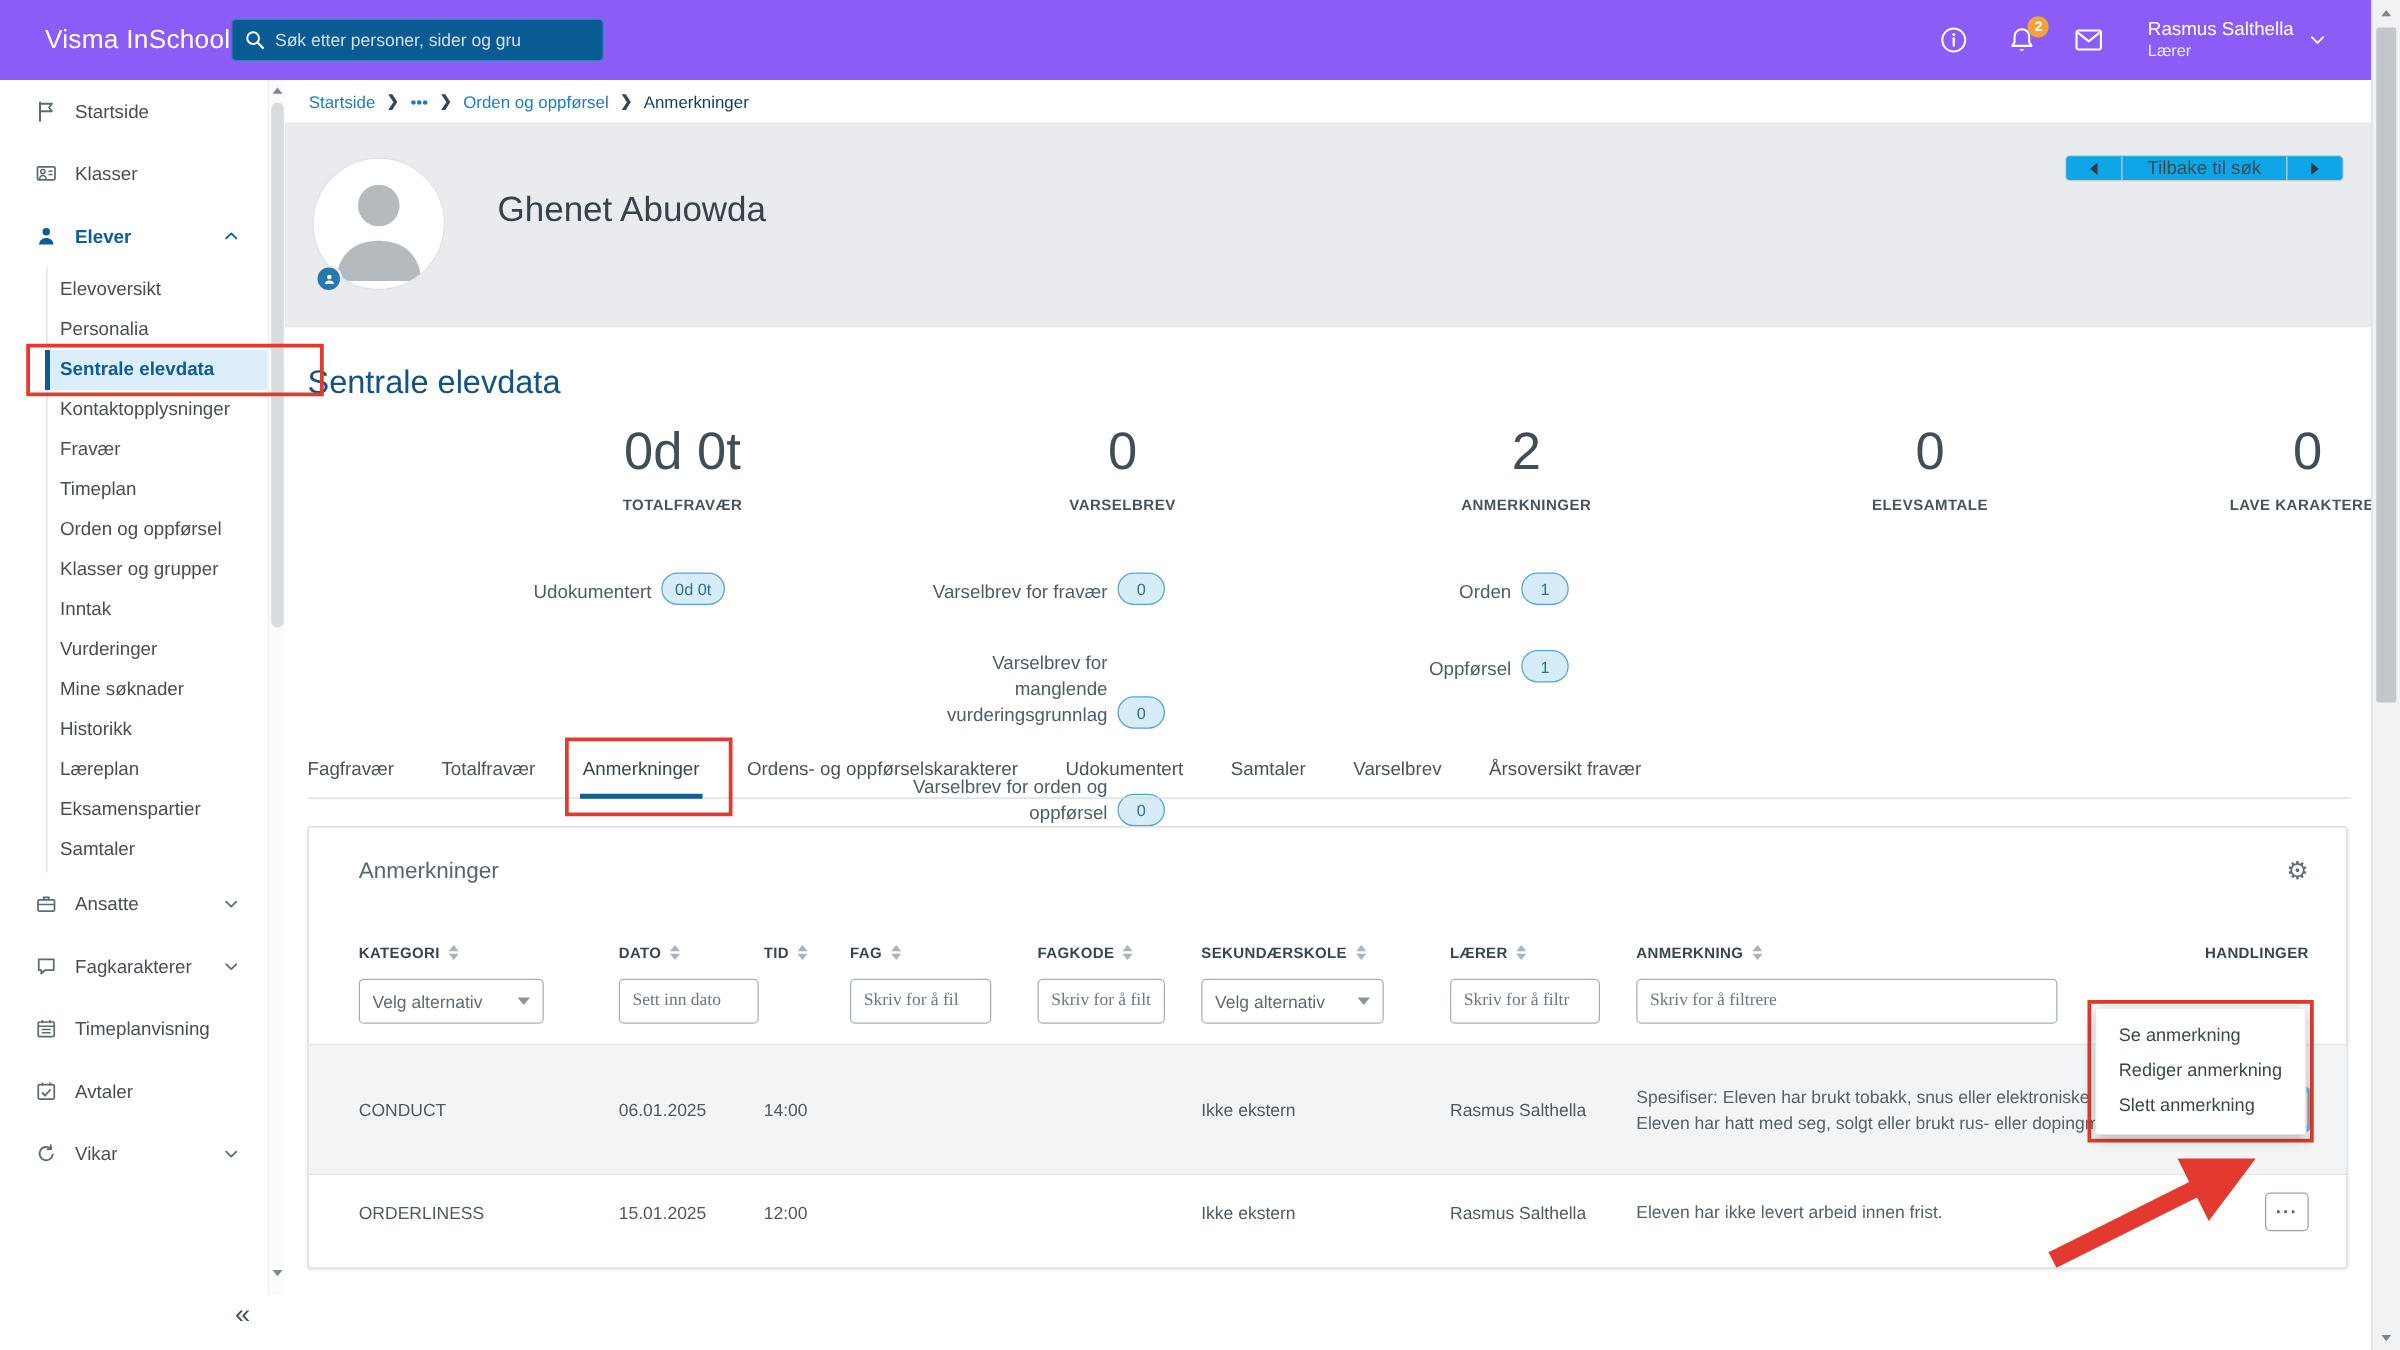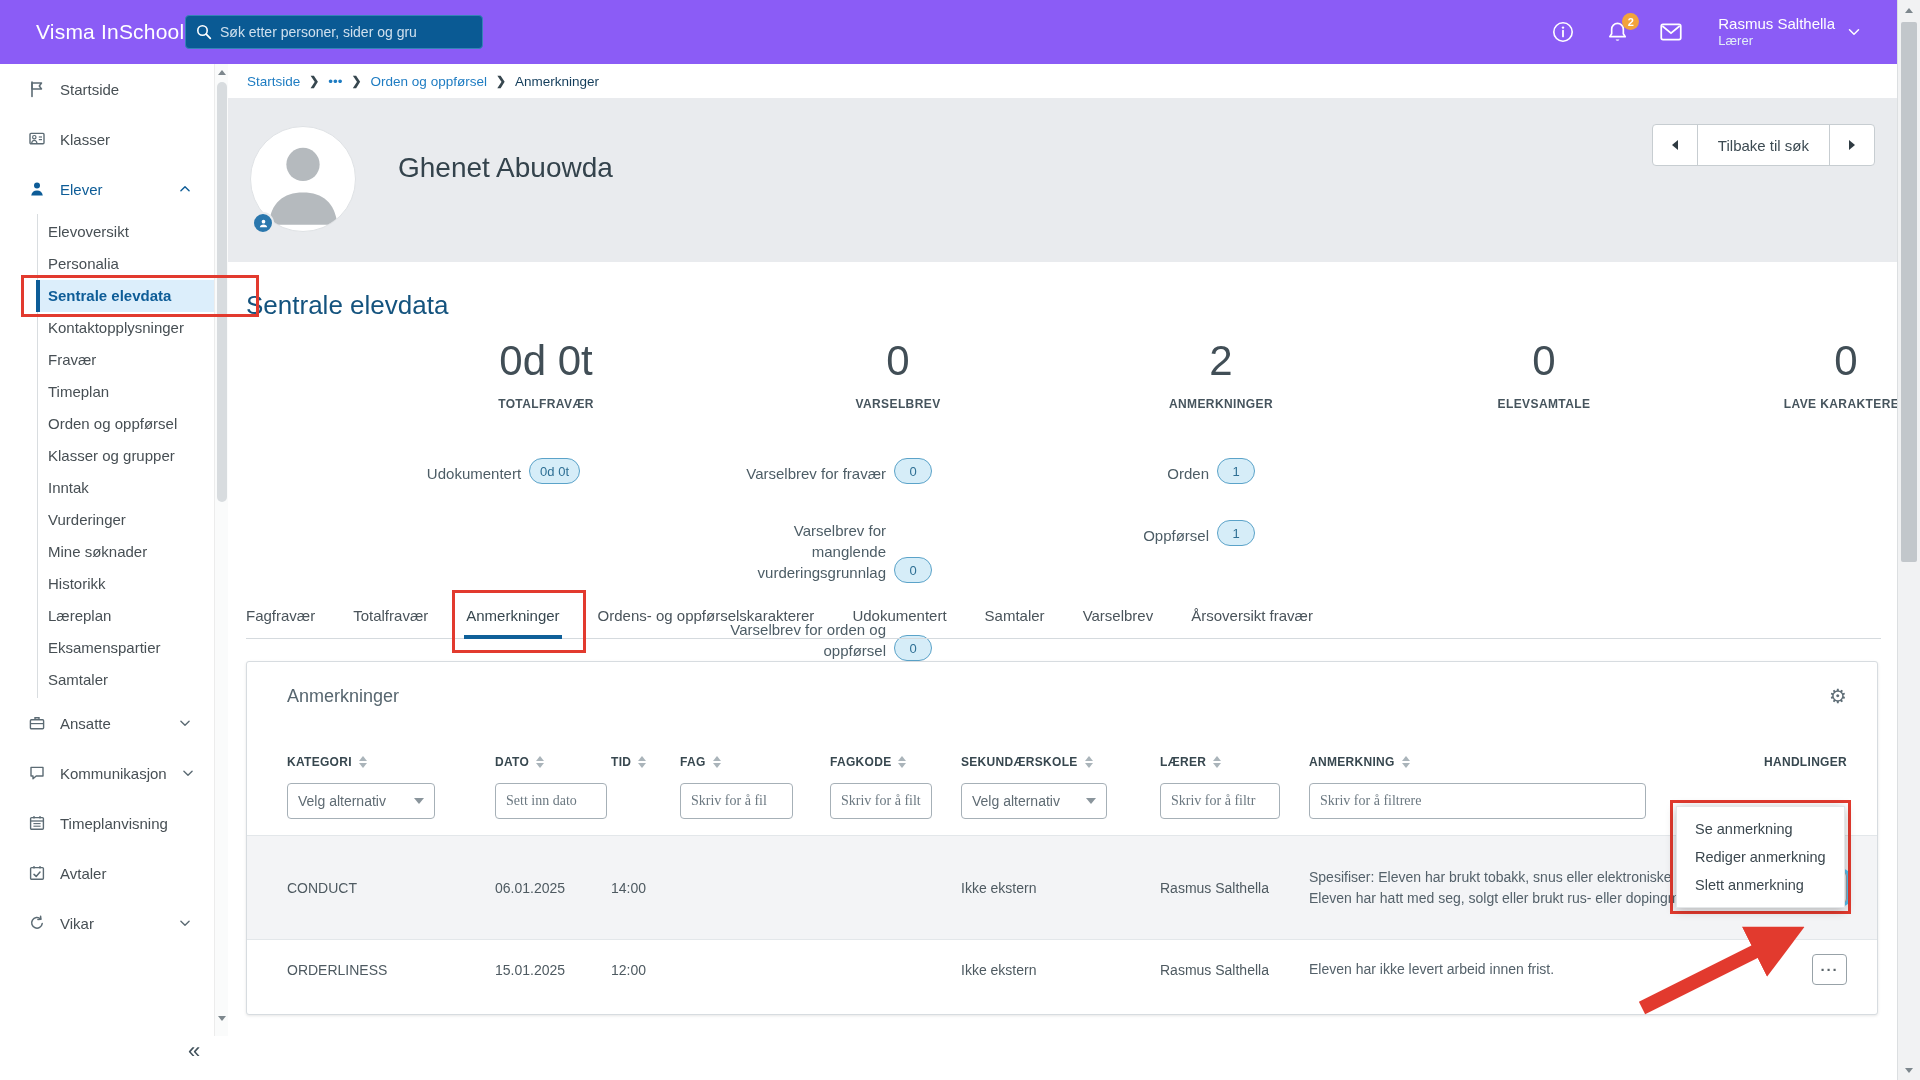--- a/index.html
+++ b/index.html
@@ -36,21 +36,21 @@
   .username .n { font-size:15px; line-height:18px; }
   .username .r { font-size:13px; line-height:16px; color:#e2eef7; }
   
   .sidebar {
     position:absolute; left:0; top:64px; width:214px; height:1016px;
     background:#fff; z-index:20; font-size:15px; color:#474f54;
   }
   .nav-item { display:flex; align-items:center; gap:14px; padding:16px 8px 16px 28px; cursor:pointer; position:relative; }
   .nav-item svg { flex:0 0 auto; }
   .nav-item .chev { margin-left:auto; margin-right:14px; }
-  .nav-item.active-parent { color:#0d5c97; font-weight:400; }
+  .nav-item.active-parent { color:#0d5c97; font-weight:700; }
   .subnav { list-style:none; margin-left:37px; border-left:1px solid #d9dde0; padding:2px 0; }
   .subnav li { padding:7px 6px 7px 10px; cursor:pointer; line-height:18px; position:relative; }
   .subnav li.active {
     background:#dceefb; border-left:4px solid #0d5c97; margin-left:-2px; padding-left:8px;
     color:#0d5c97; font-weight:700;
   }
   .subnav li.active .ann-box {
     position:absolute; left:-19px; top:-5px; width:238px; height:calc(100% + 10px);
     border:3px solid #e23a2e; pointer-events:none; z-index:40;
   }
@@ -73,22 +73,22 @@
   .avatar {
     position:absolute; left:22px; top:28px; width:106px; height:106px; border-radius:50%;
     background:#fff; overflow:hidden; border:1px solid #dfe2e5;
   }
   .avatar-badge {
     position:absolute; left:24px; top:114px; width:22px; height:22px; border-radius:50%;
     background:#2a77ad; border:2px solid #e9ebee; display:flex; align-items:center; justify-content:center; cursor:pointer;
   }
   .student-name { position:absolute; left:170px; top:54px; font-size:28px; font-weight:500; color:#34434c; }
   .backsearch {
-    position:absolute; right:22px; top:26px; height:42px; display:flex;
-    background:#ffffff; border:1px solid #c7cdd1; border-radius:4px; overflow:hidden;
+    position:absolute; right:22px; top:26px; height:21px; display:flex;
+    background:#0ea5e9; border:1px solid #c7cdd1; border-radius:4px; overflow:hidden;
     font-size:15px; color:#3c4a52;
   }
   .backsearch .seg { display:flex; align-items:center; justify-content:center; padding:0 16px; cursor:pointer; }
   .backsearch .seg + .seg { border-left:1px solid #c7cdd1; }
   .backsearch .mid { padding:0 20px; }
   .content { padding:0 16px 0 18px; }
   .page-title { margin-top:28px; font-size:26px; font-weight:500; color:#14537e; }
   
   .stats { position:relative; height:236px; margin-top:16px; }
   .stat-col { position:absolute; top:0; width:360px; transform:translateX(-50%); }
@@ -258,21 +258,21 @@
     <span class="chev">
       <svg class="icn" width="14" height="14" viewBox="0 0 24 24">
           <polyline points="5,9 12,16 19,9" fill="none" stroke="#5c6b74" stroke-width="2.4" stroke-linecap="round" stroke-linejoin="round"></polyline>
         </svg>
     </span>
   </div>
   <div class="nav-item">
     <svg class="icn" width="18" height="18" viewBox="0 0 18 18">
         <path d="M3 3.4h12v8.6H8.2L5 14.8v-2.8H3z" fill="none" stroke="#5c6b74" stroke-width="1.4" stroke-linejoin="round"></path>
       </svg>
-    <span>Kommunikasjon</span>
+    <span>Fagkarakterer</span>
     <span class="chev">
       <svg class="icn" width="14" height="14" viewBox="0 0 24 24">
           <polyline points="5,9 12,16 19,9" fill="none" stroke="#5c6b74" stroke-width="2.4" stroke-linecap="round" stroke-linejoin="round"></polyline>
         </svg>
     </span>
   </div>
   <div class="nav-item">
     <svg class="icn" width="18" height="18" viewBox="0 0 18 18">
         <rect x="2.6" y="3.6" width="12.8" height="11.6" rx="1" fill="none" stroke="#5c6b74" stroke-width="1.4"></rect>
         <line x1="2.8" y1="7" x2="15.2" y2="7" stroke="#5c6b74" stroke-width="1.3"></line>

